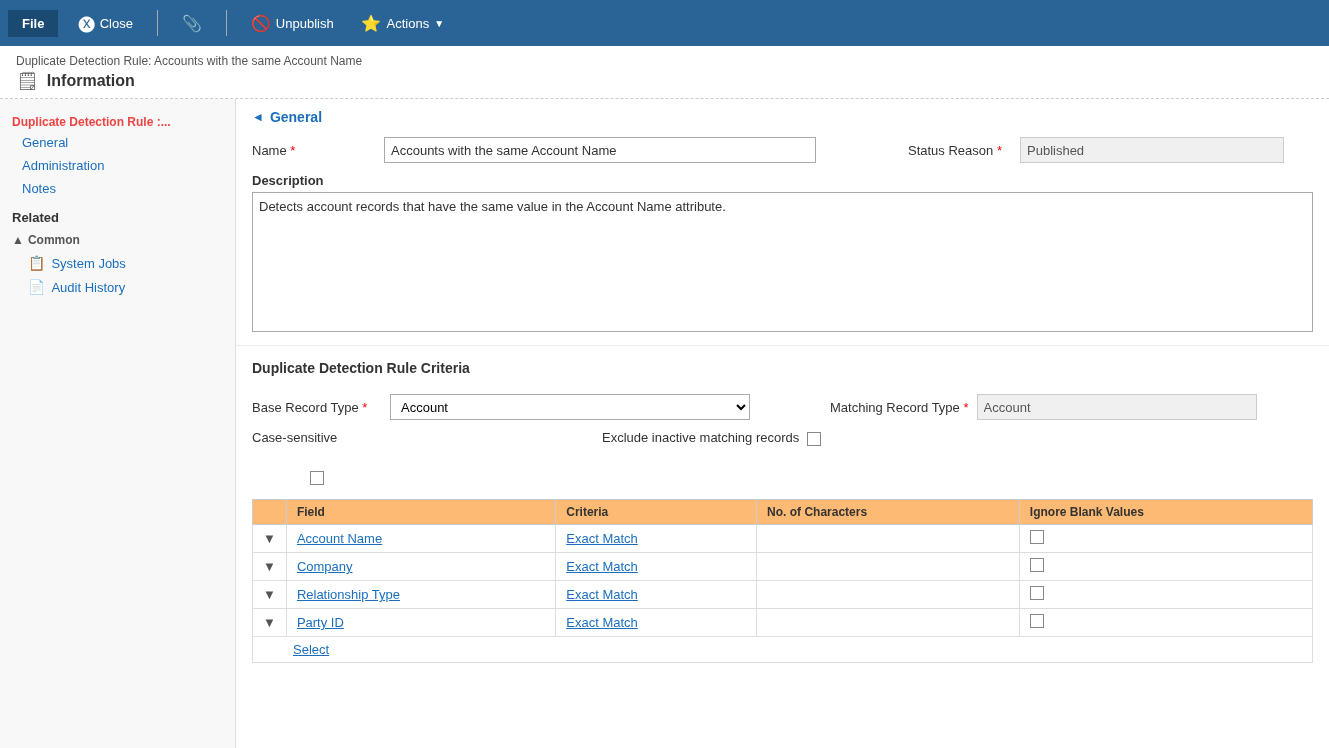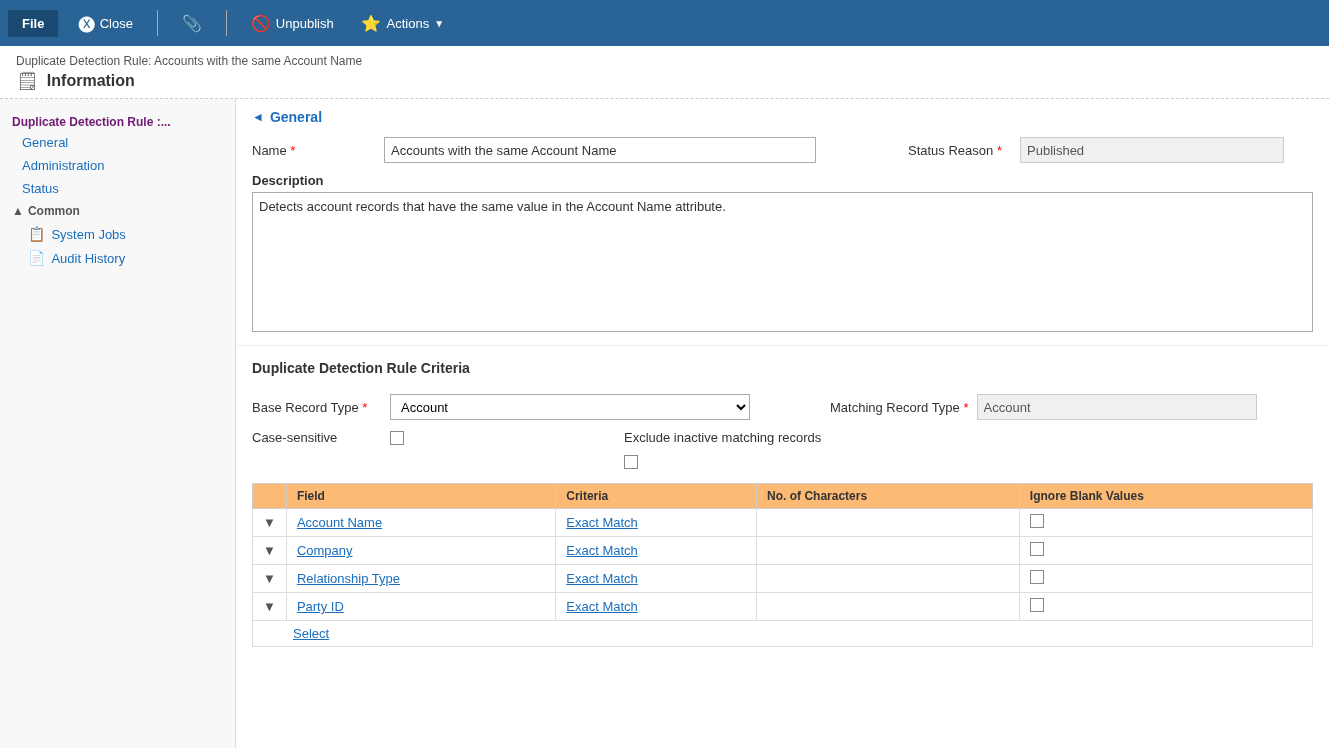--- a/index.html
+++ b/index.html
@@ -17,21 +17,21 @@
     .breadcrumb-text { font-size: 12px; color: #555; margin-bottom: 2px; }
     .page-title-row { display: flex; align-items: center; gap: 8px; }
     .page-title-icon { font-size: 18px; color: #555; }
     .page-title { font-size: 16px; font-weight: bold; color: #333; }
 
     
     .main-layout { display: flex; height: calc(748px - 46px - 52px); }
 
     
     .sidebar { width: 236px; min-width: 236px; border-right: 1px solid #ddd; background: #f8f8f8; overflow-y: auto; padding: 10px 0; }
-    .sidebar-section-title { font-weight: bold; font-size: 12px; color: #701a75; padding: 6px 12px 2px 12px; }
+    .sidebar-section-title { font-weight: bold; font-size: 12px; color: #ef4444; padding: 6px 12px 2px 12px; }
     .sidebar-nav-item { padding: 4px 12px 4px 22px; font-size: 13px; color: #1a6ebd; cursor: pointer; text-decoration: none; display: block; }
     .sidebar-related-title { font-weight: bold; font-size: 13px; padding: 10px 12px 4px 12px; color: #333; }
     .sidebar-common-header { display: flex; align-items: center; gap: 4px; padding: 4px 12px; font-weight: bold; font-size: 12px; color: #555; cursor: pointer; }
     .sidebar-common-item { display: flex; align-items: center; gap: 6px; padding: 4px 12px 4px 28px; font-size: 13px; color: #1a6ebd; cursor: pointer; }
     .sidebar-item-icon { font-size: 14px; }
 
     
     .content-area { flex: 1; overflow-y: auto; padding: 0; }
 
     
@@ -100,22 +100,23 @@
     <span class="page-title">Information</span>
   </div>
 </div>
 
 <div class="main-layout">
 
   <div class="sidebar">
     <div class="sidebar-section-title">Duplicate Detection Rule :...</div>
     <a class="sidebar-nav-item">General</a>
     <a class="sidebar-nav-item">Administration</a>
-    <a class="sidebar-nav-item">Status</a>
-
+    <a class="sidebar-nav-item">Notes</a>
+
+    <div class="sidebar-related-title">Related</div>
     <div class="sidebar-common-header">
       <span>▲</span>
       <span>Common</span>
     </div>
     <div class="sidebar-common-item">
       <span class="sidebar-item-icon">📋</span>
       <span>System Jobs</span>
     </div>
     <div class="sidebar-common-item">
       <span class="sidebar-item-icon">📄</span>
@@ -168,25 +169,25 @@
         <span class="criteria-label">
           <span>Matching Record Type</span>
           <span class="required-star"> *</span>
         </span>
         <input class="criteria-input-readonly" type="text" value="Account" readonly="" style="">
       </div>
     </div>
 
     
     <div style="display:flex; gap:40px; padding: 6px 16px; align-items:flex-start;">
-      <div style="display:flex; align-items:center; gap:8px;">
+      <div style="display:flex; align-items:center; gap:26px;flex-direction:column;">
         <span class="criteria-label">Case-sensitive</span>
         <span class="checkbox-field"></span>
       </div>
-      <div style="display:flex; align-items:flex-start; gap:8px; margin-left:180px;flex-direction:column;">
+      <div style="display:flex; align-items:flex-start; gap:8px; margin-left:180px;">
         <div>
           <div>
             <span>Exclude inactive matching records</span>
           </div>
         </div>
         <span class="checkbox-field" style="margin-top:2px;"></span>
       </div>
     </div>
 
     

